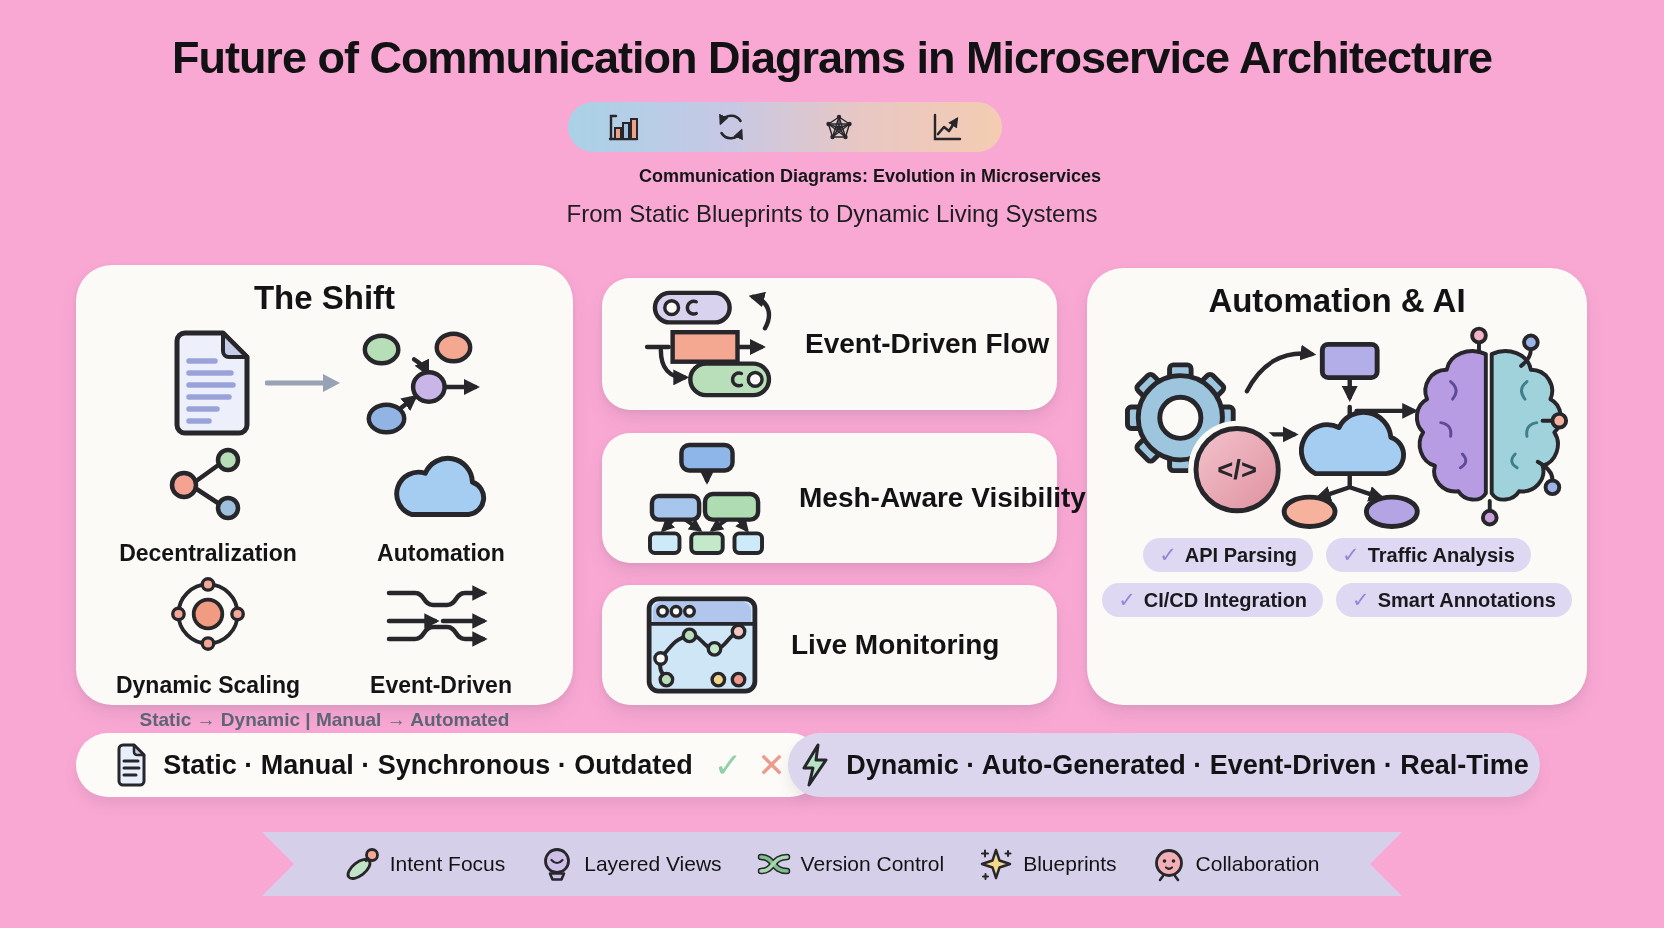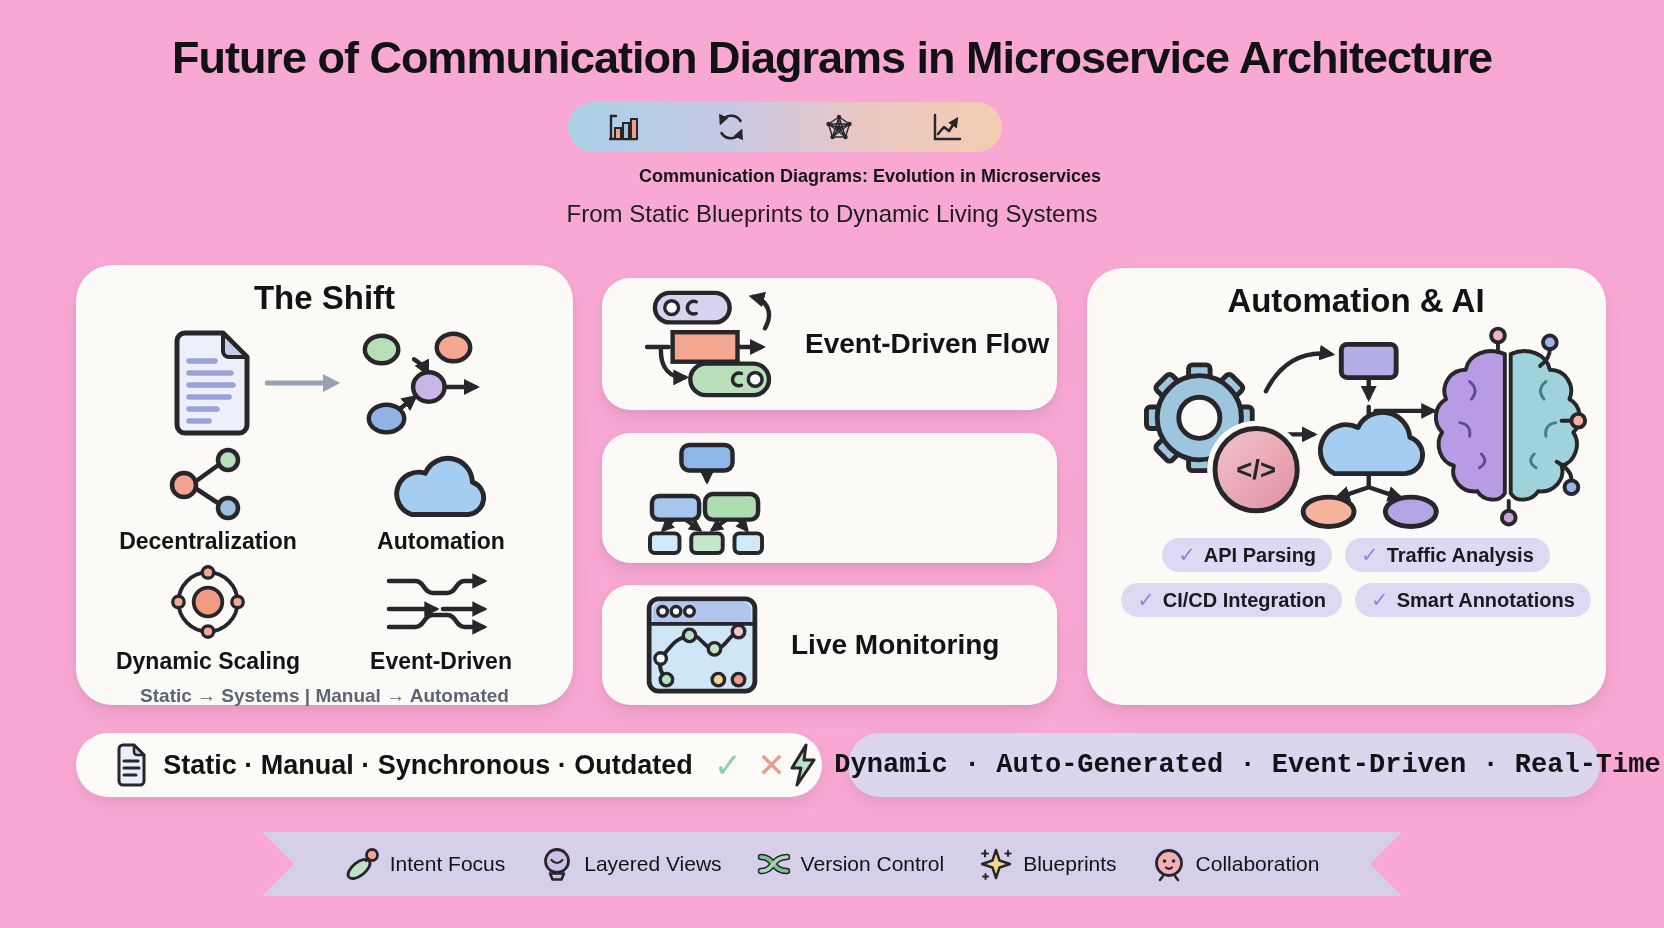--- a/index.html
+++ b/index.html
@@ -13,37 +13,37 @@
   .subtitle{position:absolute;top:166px;left:0;width:100%;text-align:center;font-size:18px;font-weight:800;color:#151517;padding-left:38px;}
   .tagline{position:absolute;top:200px;left:0;width:100%;text-align:center;font-size:24px;font-weight:400;color:#1d1d20;}
   .card{position:absolute;background:#fbfaf6;border-radius:36px;
     box-shadow:0 10px 18px rgba(70,70,80,.10),0 2px 5px rgba(70,70,80,.07);}
   
   .shift-card{left:76px;top:265px;width:497px;height:440px;display:flex;flex-direction:column;align-items:center;}
   .card-title{font-size:33px;font-weight:800;color:#131315;margin-top:14px;}
   .transform-row{display:flex;align-items:center;gap:12px;margin-top:10px;}
   .shift-grid{display:grid;grid-template-columns:225px 225px;column-gap:8px;row-gap:6px;margin-top:6px;}
   .shift-cell{display:flex;flex-direction:column;align-items:center;justify-content:flex-end;}
-  .shift-label{font-size:23px;font-weight:800;color:#141416;margin-top:5px;}
+  .shift-label{font-size:23px;font-weight:800;color:#141416;margin-top:17px;}
   .shift-footer{font-size:19px;font-weight:700;color:#5d6575;margin-top:10px;}
   
   .mid-card{left:602px;width:455px;border-radius:28px;display:flex;align-items:center;padding-left:43px;box-sizing:border-box;gap:32px;}
   .mid-label{font-size:28px;font-weight:800;color:#131315;white-space:nowrap;}
   
-  .auto-card{left:1087px;top:268px;width:500px;height:437px;display:flex;flex-direction:column;align-items:center;padding-left:19px;}
+  .auto-card{left:1087px;top:268px;width:500px;height:437px;display:flex;flex-direction:column;align-items:center;}
   .auto-illustration{margin-top:4px;}
   .badge-rows{display:flex;flex-direction:column;gap:11px;align-items:center;margin-top:2px;}
   .badge-row{display:flex;gap:13px;}
   .badge{background:#ded8f2;border-radius:17px;padding:5px 16px;font-size:20px;font-weight:700;color:#1a1a1d;
     display:flex;align-items:center;gap:8px;white-space:nowrap;}
   .badge .check{color:#9186d8;font-weight:800;font-size:21px;}
   
   .bar{position:absolute;top:733px;height:64px;border-radius:32px;display:flex;align-items:center;justify-content:center;gap:15px;}
   .bar-old{left:76px;width:746px;background:#fcfbf7;box-shadow:0 8px 14px rgba(70,70,80,.10);}
-  .bar-new{left:848px;width:752px;background:#dbd5ee;box-shadow:0 8px 14px rgba(70,70,80,.10);font-family:Liberation Mono, monospace;}
+  .bar-new{left:788px;width:752px;background:#dbd5ee;box-shadow:0 8px 14px rgba(70,70,80,.10);}
   .bar-label{font-size:27px;font-weight:800;color:#131315;white-space:nowrap;}
   .glyph-check{font-size:34px;font-weight:900;color:#8fcfa9;margin-left:6px;}
   .glyph-cross{font-size:34px;font-weight:900;color:#eb9a8c;}
   
   .banner{position:absolute;left:262px;top:832px;width:1140px;height:64px;background:#d5cfe9;
     clip-path:polygon(0 0,100% 0,calc(100% - 32px) 50%,100% 100%,0 100%,32px 50%);
     display:flex;align-items:center;justify-content:center;gap:34px;}
   .principle{display:flex;align-items:center;gap:9px;}
   .principle-label{font-size:21px;font-weight:400;color:#131315;white-space:nowrap;}
   svg{display:block;}
@@ -194,21 +194,21 @@
               </defs>
             <path d="M4 16 H30 C40 16 38 28 48 28 H62 C72 28 70 16 80 16 H98" stroke-width="4.5" marker-end="url(#m-ed)"></path>
             <path d="M4 44 H50" stroke-width="4.5" marker-end="url(#m-ed)"></path>
             <path d="M58 44 H98" stroke-width="4.5" marker-end="url(#m-ed)"></path>
             <path d="M4 62 H30 C40 62 38 50 48 50 H62 C72 50 70 62 80 62 H98" stroke-width="4.5" marker-end="url(#m-ed)"></path>
           </svg>
         </span>
         <div class="shift-label">Event-Driven</div>
       </div>
     </div>
-    <div class="shift-footer">Static → Systems | Manual → Automated</div>
+    <div class="shift-footer">Static → Dynamic | Manual → Automated</div>
   </div>
 
   <div class="card mid-card" style="top:278px;height:132px;">
     <span>
       <svg width="128" height="114" viewBox="0 0 130 116" fill="none" stroke="#26262b" stroke-linecap="round">
         <defs>
             <marker id="m-f" viewBox="0 0 10 10" refX="7" refY="5" markerWidth="3.6" markerHeight="3.6" orient="auto-start-reverse">
               <path d="M0 0L10 5L0 10z" fill="#26262b" stroke="none"></path>
             </marker>
           </defs>
@@ -242,20 +242,21 @@
         <path d="M82 80 L68 90" stroke-width="4" marker-end="url(#m-t)"></path>
         <path d="M94 80 L102 90" stroke-width="4" marker-end="url(#m-t)"></path>
         <rect x="36" y="4" width="52" height="26" rx="8" fill="#8fb6e8" stroke-width="4.5"></rect>
         <rect x="6" y="56" width="48" height="24" rx="7" fill="#a6c6ee" stroke-width="4.5"></rect>
         <rect x="60" y="54" width="54" height="26" rx="8" fill="#aeddb2" stroke-width="4.5"></rect>
         <rect x="4" y="94" width="30" height="20" rx="5" fill="#cdeaf8" stroke-width="4"></rect>
         <rect x="46" y="94" width="32" height="20" rx="5" fill="#c4e8ca" stroke-width="4"></rect>
         <rect x="90" y="94" width="28" height="20" rx="5" fill="#cdeaf8" stroke-width="4"></rect>
       </svg>
     </span>
+    <div class="mid-label">Mesh-Aware Visibility</div>
   </div>
 
   <div class="card mid-card" style="top:585px;height:120px;">
     <span>
       <svg width="114" height="100" viewBox="0 0 118 104" fill="none" stroke="#26262b" stroke-linecap="round">
         <rect x="4" y="4" width="110" height="96" rx="10" fill="#cfe6f7" stroke="none"></rect>
         <path d="M8 28 V16 a9 9 0 0 1 9 -9 h84 a9 9 0 0 1 9 9 v12 z" fill="#b0c6ec" stroke="none"></path>
         <path d="M16 66 C14 76 16 82 22 86" stroke-width="4"></path>
         <path d="M16 66 C28 52 30 46 46 42 C58 40 60 56 72 56 C84 56 86 42 97 38" stroke-width="4"></path>
         <rect x="4" y="4" width="110" height="96" rx="10" stroke-width="5"></rect>

